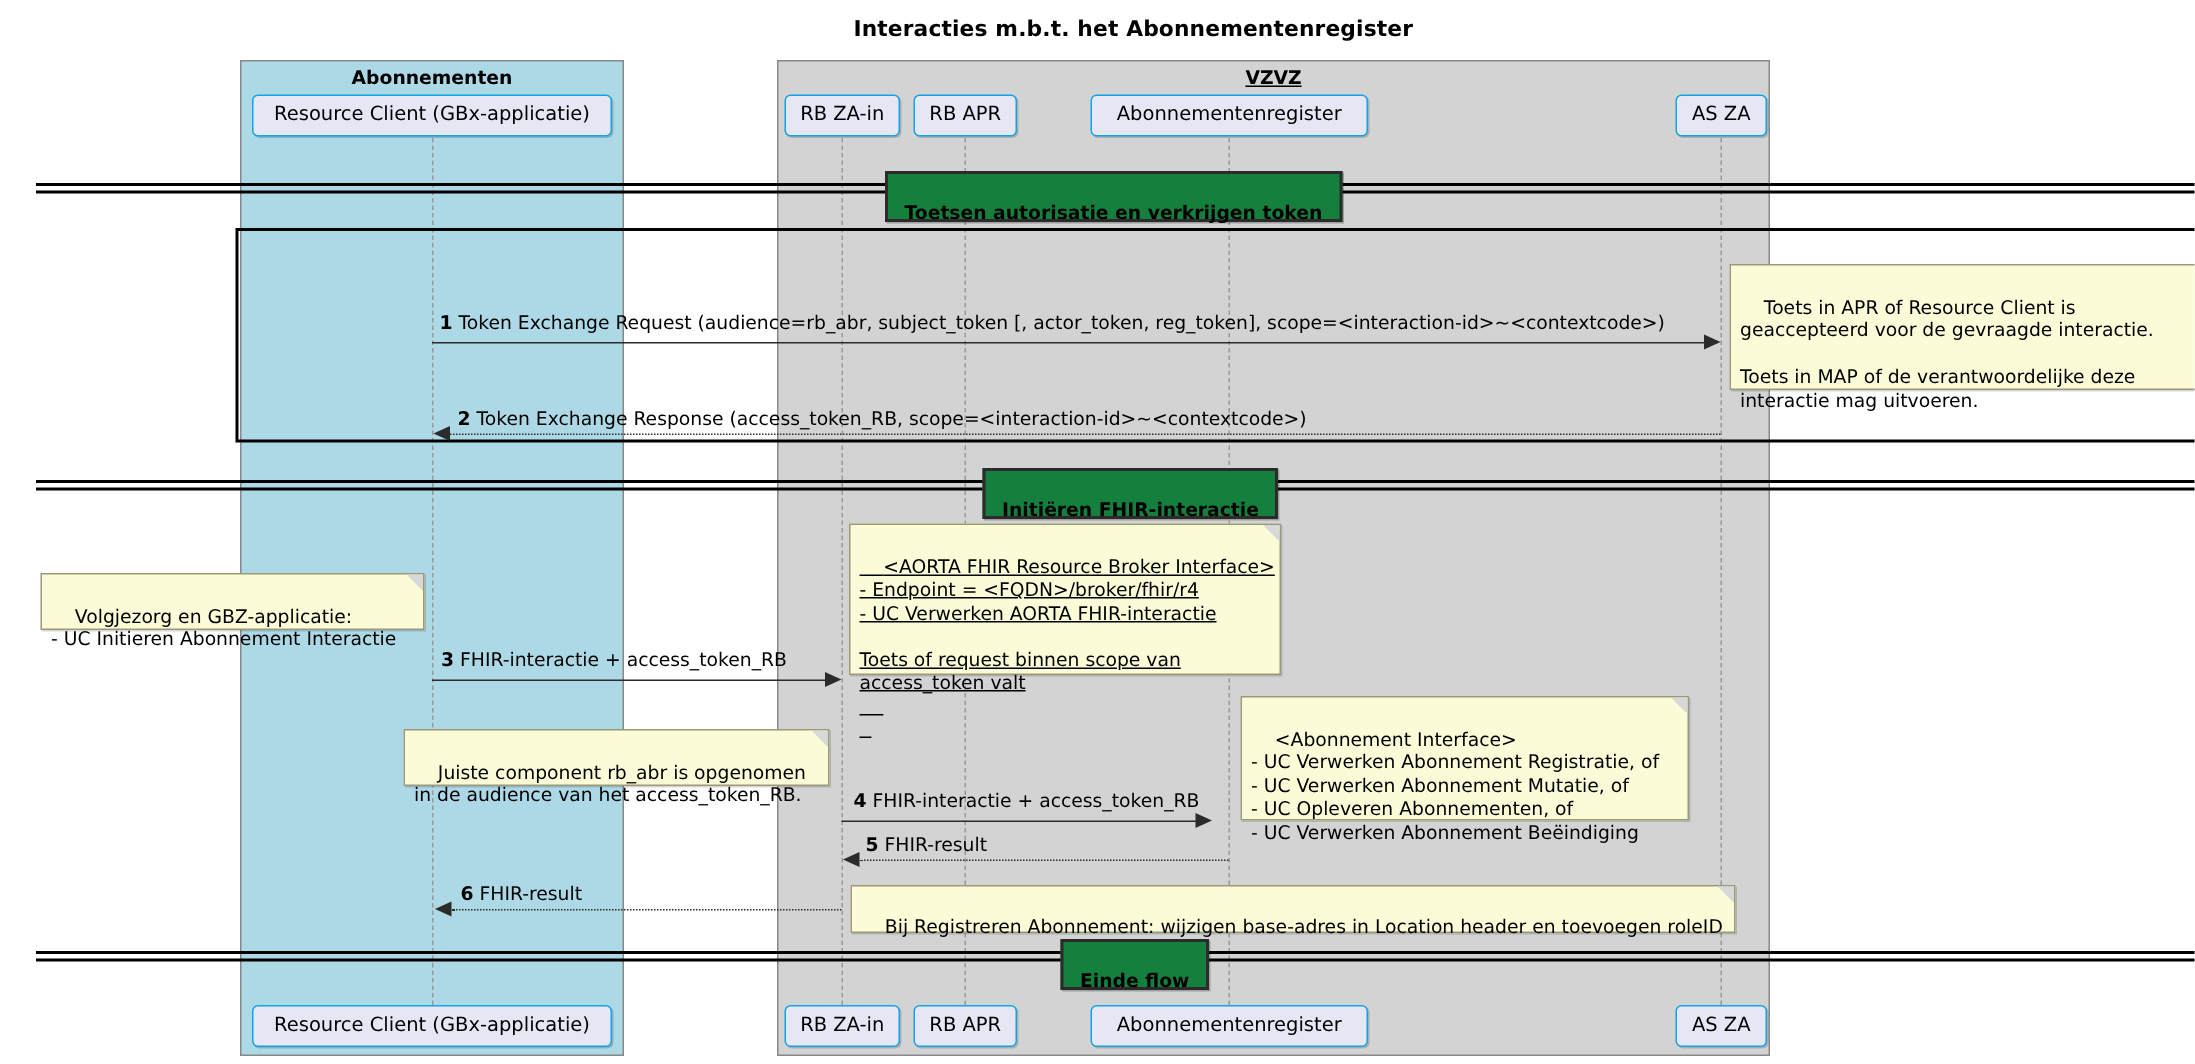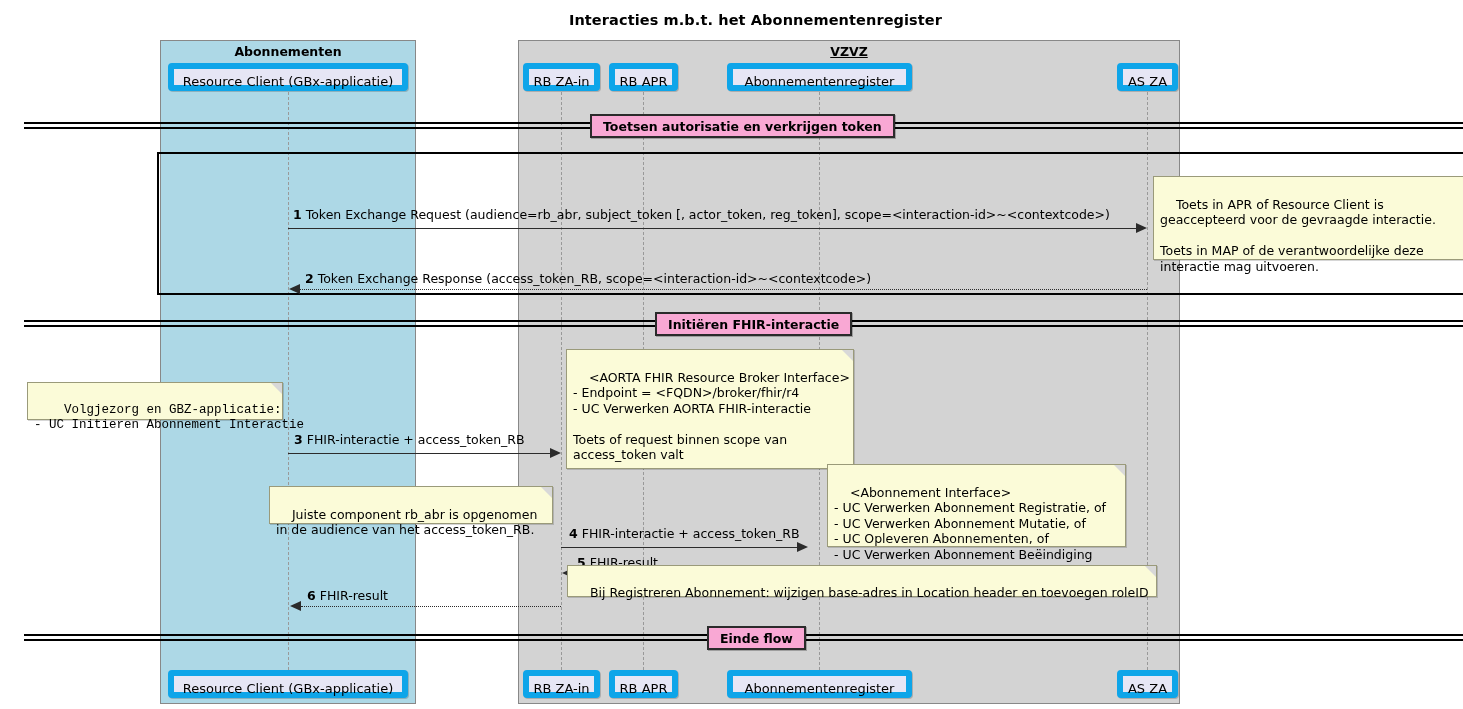--- a/index.html
+++ b/index.html
@@ -55,21 +55,21 @@
     position: absolute;
     width: 0;
     border-left: 1px dashed #999999;
   }
 
   
   .participant {
     position: absolute;
     box-sizing: border-box;
     background: #E6E6F5;
-    border: 6px solid #0ea5e9;
+    border: 1px solid #0ea5e9;
     border-radius: 4px;
     height: 28px;
     line-height: 26px;
     text-align: center;
     font-size: 13px;
     color: #000;
     white-space: nowrap;
     box-shadow: 1px 1px 0 rgba(0,0,0,0.18);
   }
 
@@ -80,29 +80,29 @@
     width: 1463px;
     height: 7px;
     border-top: 2px solid #000;
     border-bottom: 2px solid #000;
     box-sizing: border-box;
     background: transparent;
   }
   .divider-label {
     position: absolute;
     box-sizing: border-box;
-    background: #f9a8d4;
+    background: #15803d;
     border: 2px solid #2b2b2b;
     height: 24px;
     line-height: 21px;
     text-align: center;
     font-size: 12.5px;
     font-weight: bold;
     color: #000;
-    padding: 0 11px;
+    padding: 15px 11px;
     white-space: nowrap;
     box-shadow: 1px 1px 0 rgba(0,0,0,0.25);
   }
 
   
   .fragment {
     position: absolute;
     box-sizing: border-box;
     border: 2px solid #000;
     background: transparent;
@@ -243,31 +243,31 @@
   <div class="msg-label" style="left:281px; top:272px;">
     <span class="msg-num">2</span>
     <span>Token Exchange Response (access_token_RB, scope=&lt;interaction-id&gt;~&lt;contextcode&gt;)</span>
   </div>
   <div class="msg-line dotted" style="left:276px; top:289px; width:847px;"></div>
   <div class="arrow-head left" style="left:265px; top:284px;"></div>
 
   <div class="divider-rails" style="top:320px;"></div>
   <div class="divider-label" style="left:631px; top:312px;">Initiëren FHIR-interactie</div>
 
-  <div class="note" style="left:542px; top:349px; width:288px; height:120px;">
+  <div class="note" style="left:542px; top:349px; width:288px; height:101px;text-decoration:underline;">
     <span>&lt;AORTA FHIR Resource Broker Interface&gt;
 - Endpoint = &lt;FQDN&gt;/broker/fhir/r4
 - UC Verwerken AORTA FHIR-interactie
 
 Toets of request binnen scope van
 access_token valt</span>
     <span class="note-fold"></span>
   </div>
 
-  <div class="note" style="left:3px; top:382px; width:256px; height:38px;font-family:Liberation Mono, monospace;">
+  <div class="note" style="left:3px; top:382px; width:256px; height:38px;">
     <span>Volgjezorg en GBZ-applicatie:
 - UC Initieren Abonnement Interactie</span>
     <span class="note-fold"></span>
   </div>
 
   <div class="msg-label" style="left:270px; top:433px;">
     <span class="msg-num">3</span>
     <span>FHIR-interactie + access_token_RB</span>
   </div>
   <div class="msg-line" style="left:264px; top:453px; width:264px;"></div>
@@ -295,21 +295,21 @@
   <div class="msg-line" style="left:537px; top:547px; width:238px;"></div>
   <div class="arrow-head right" style="left:773px; top:542px;"></div>
 
   <div class="msg-label" style="left:553px; top:556px;">
     <span class="msg-num">5</span>
     <span>FHIR-result</span>
   </div>
   <div class="msg-line dotted" style="left:549px; top:573px; width:246px;"></div>
   <div class="arrow-head left" style="left:538px; top:568px;"></div>
 
-  <div class="note" style="left:543px; top:565px; width:590px; height:32px; padding-top:3px;">
+  <div class="note" style="left:543px; top:590px; width:590px; height:32px; padding-top:3px;">
     <span>Bij Registreren Abonnement: wijzigen base-adres in Location header en toevoegen roleID</span>
     <span class="note-fold"></span>
   </div>
 
   <div class="msg-label" style="left:283px; top:589px;">
     <span class="msg-num">6</span>
     <span>FHIR-result</span>
   </div>
   <div class="msg-line dotted" style="left:277px; top:606px; width:260px;"></div>
   <div class="arrow-head left" style="left:266px; top:601px;"></div>

